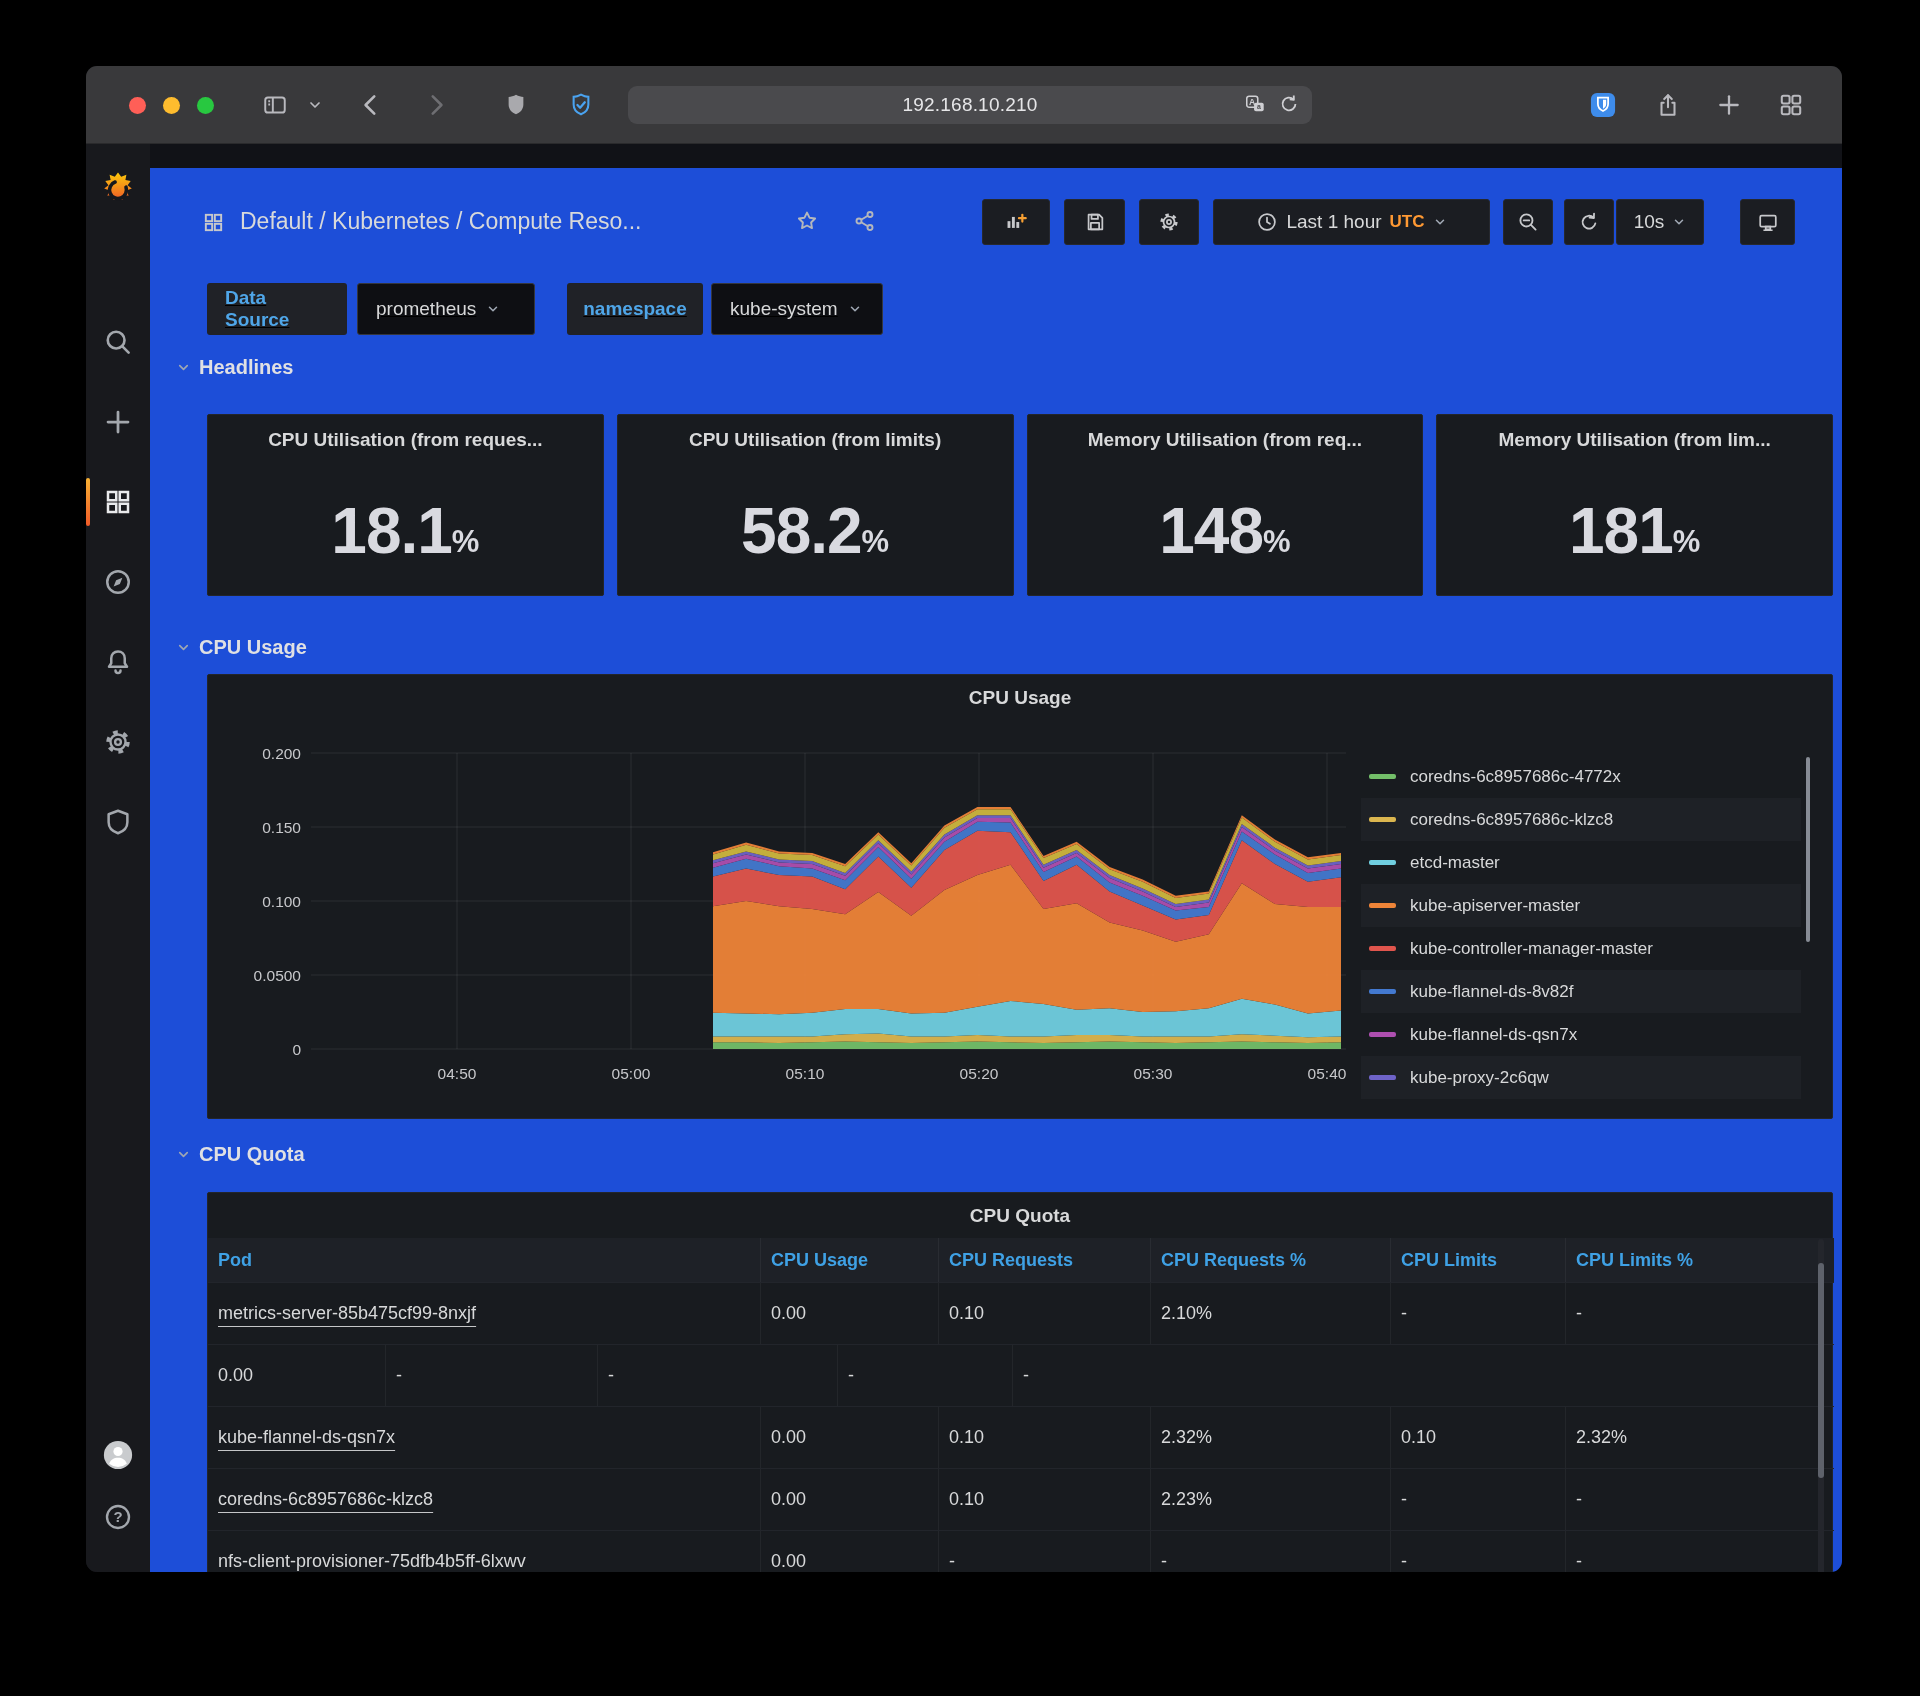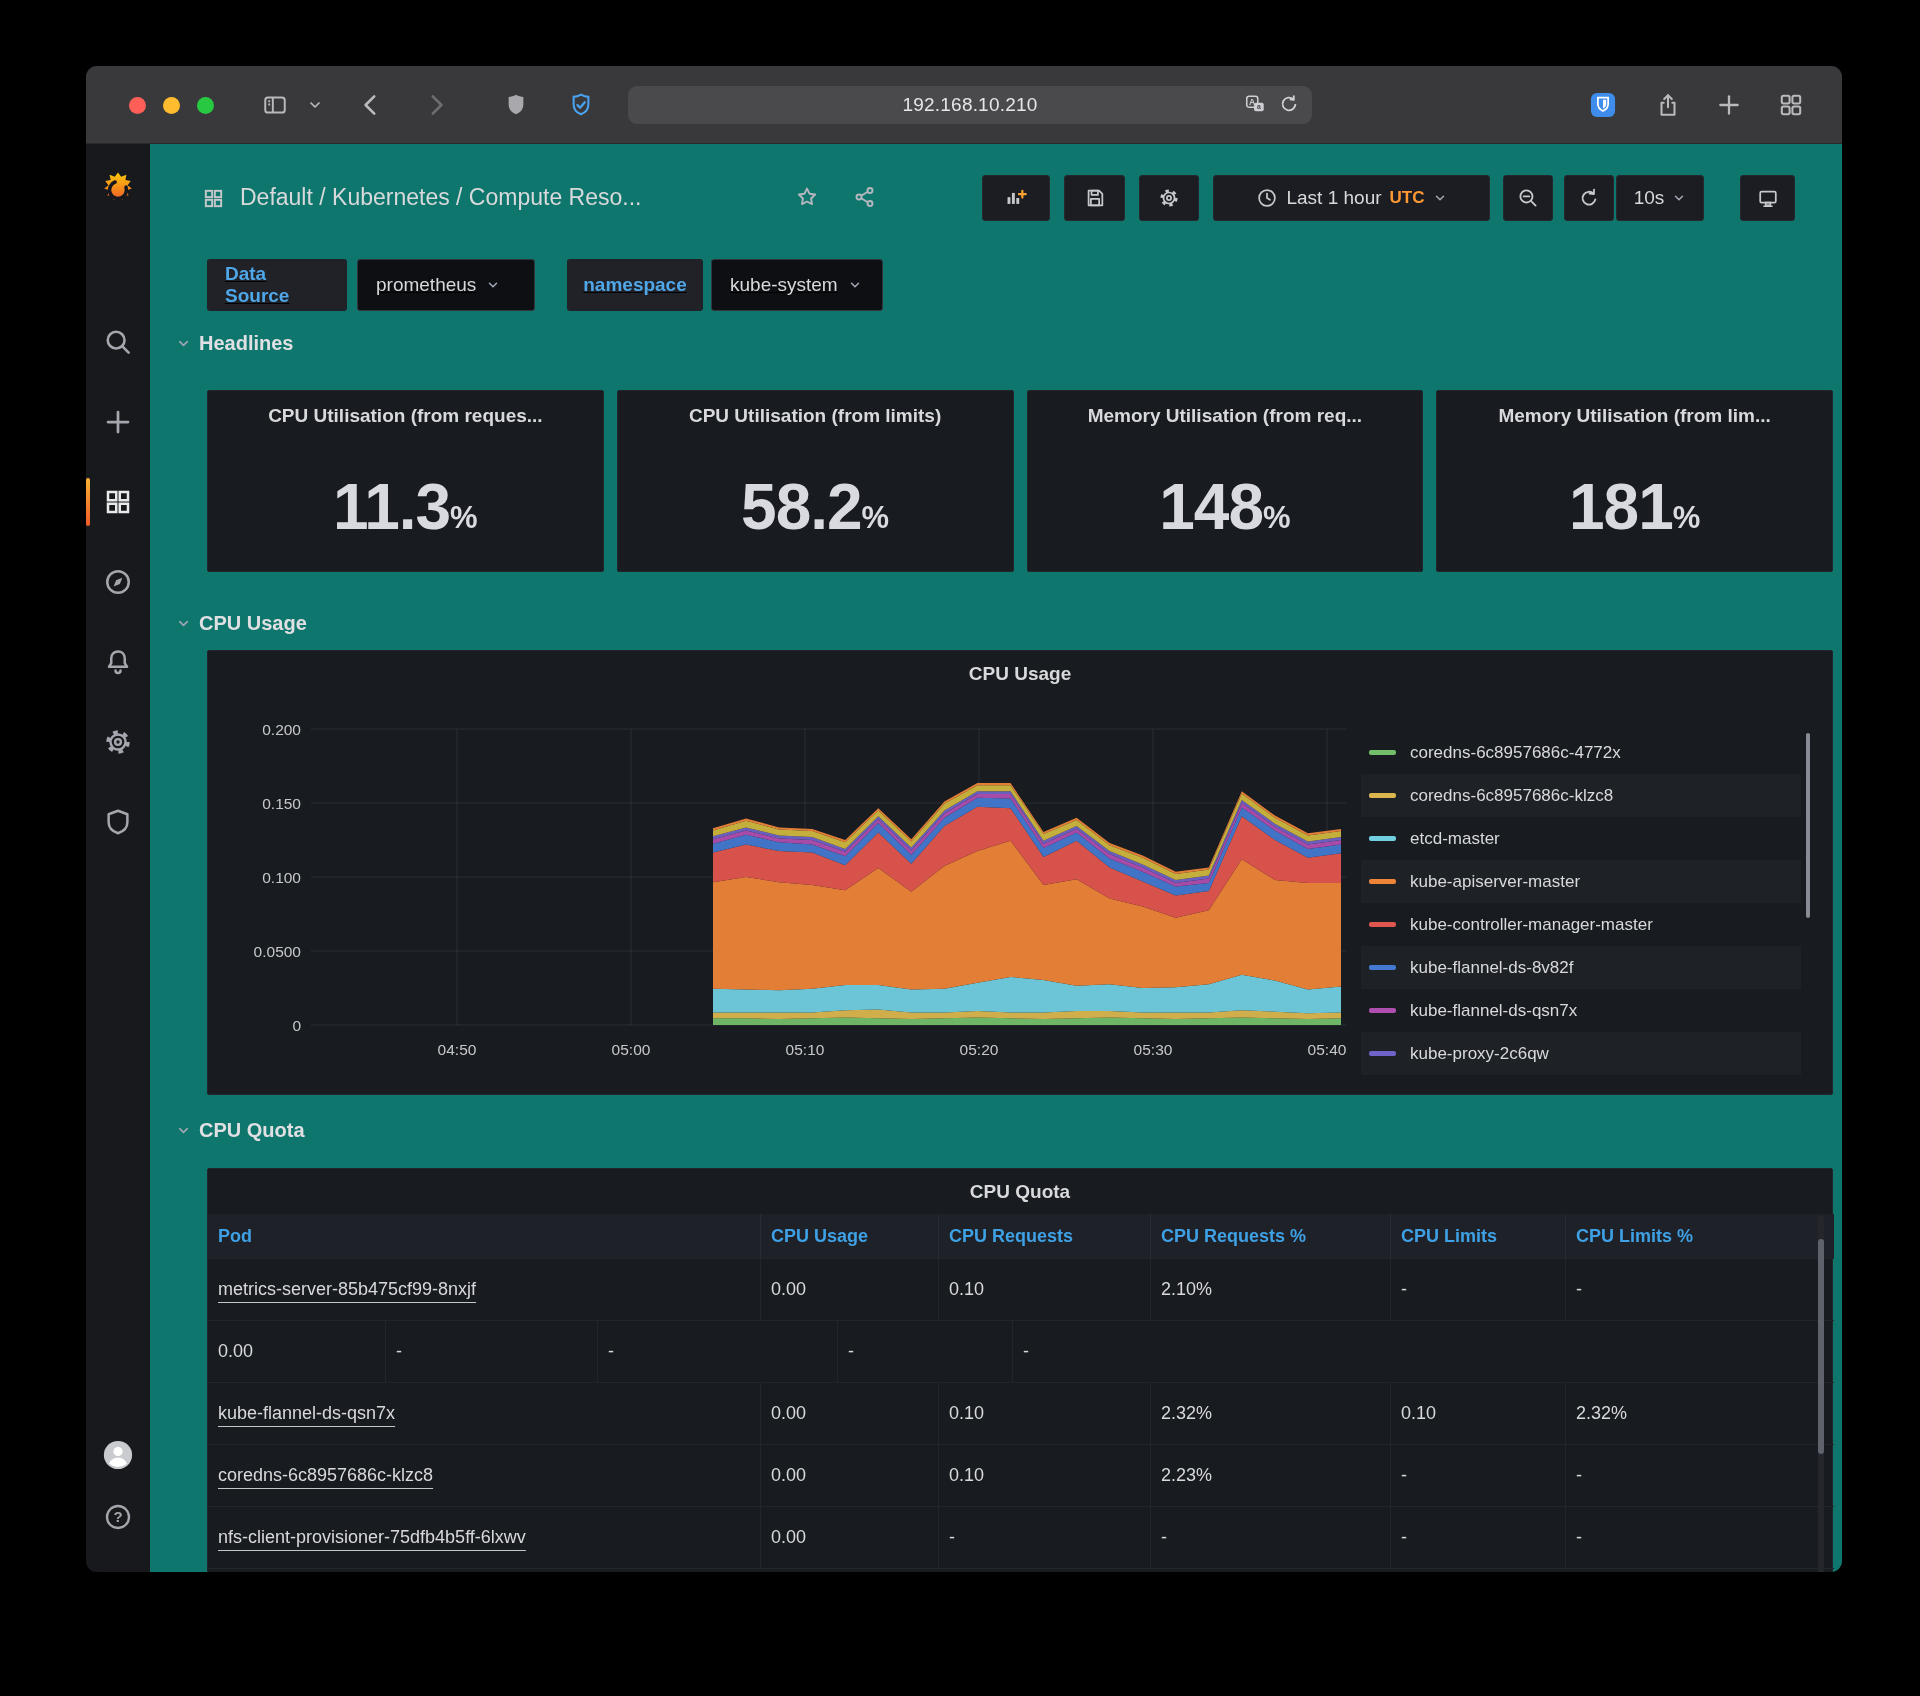--- a/index.html
+++ b/index.html
@@ -19,21 +19,21 @@
   .url-icons span{width:26px;height:26px;display:flex;align-items:center;justify-content:center;}
   .url-icons svg{width:22px;height:22px;}
   
   .app{position:absolute;left:0;top:78px;width:100%;height:1428px;display:flex;}
   .gsidebar{position:relative;width:64px;height:100%;background:#18191D;flex:0 0 64px;}
   .sideitem{position:absolute;left:0;width:64px;height:56px;display:flex;align-items:center;justify-content:center;color:#A3A7AD;}
   .sideitem svg{width:30px;height:30px;}
   .sideitem.logo svg{width:40px;height:40px;}
   .sideitem.active{color:#E9EAEC;}
   .sideitem.active::before{content:"";position:absolute;left:0;top:4px;bottom:4px;width:4px;border-radius:2px;background:linear-gradient(#F8B133,#F05A28);}
-  .gcontent{position:relative;flex:1;background:#0f766e;overflow:hidden;}
+  .gcontent{position:relative;flex:1;background:#1d4ed8;overflow:hidden;margin-top:24px;}
   
   .crumb-icon{position:absolute;left:52px;top:43px;color:#C7C8CB;}
   .crumb-icon svg{width:23px;height:23px;}
   .crumb-title{position:absolute;left:90px;top:40px;font-size:23px;color:#D8D9DA;white-space:nowrap;}
   .hd-ic{position:absolute;top:41px;color:#B4B7BD;}
   .hd-ic svg{width:24px;height:24px;}
   .tbtn{position:absolute;top:31px;height:46px;background:#1B1D22;border:1px solid #26282E;border-radius:3px;display:flex;align-items:center;justify-content:center;gap:8px;color:#C7C8CB;font-size:19px;}
   .tbtn svg{width:22px;height:22px;}
   .tbtn .lbl{color:#D8D9DA;}
   .tbtn .tz{color:#FF9933;font-weight:bold;font-size:17px;}
@@ -392,21 +392,21 @@
                 <polyline points="6 9 12 15 18 9"></polyline>
               </svg>
             </span>
           <span>Headlines</span>
         </div>
 
         <div id="stats-row" style="position: absolute; left: 57px; top: 246px; width: 1626px; height: 182px; display: grid; grid-template-columns: repeat(4, 1fr); gap: 13px;">
             <div class="panel" style="position: relative;">
               <div class="stat-title">CPU Utilisation (from reques...</div>
               <div class="stat-val">
-                <span class="stat-num">11.3</span>
+                <span class="stat-num">18.1</span>
                 <span class="stat-suf">%</span>
               </div>
             </div>
             <div class="panel" style="position: relative;">
               <div class="stat-title">CPU Utilisation (from limits)</div>
               <div class="stat-val">
                 <span class="stat-num">58.2</span>
                 <span class="stat-suf">%</span>
               </div>
             </div>

